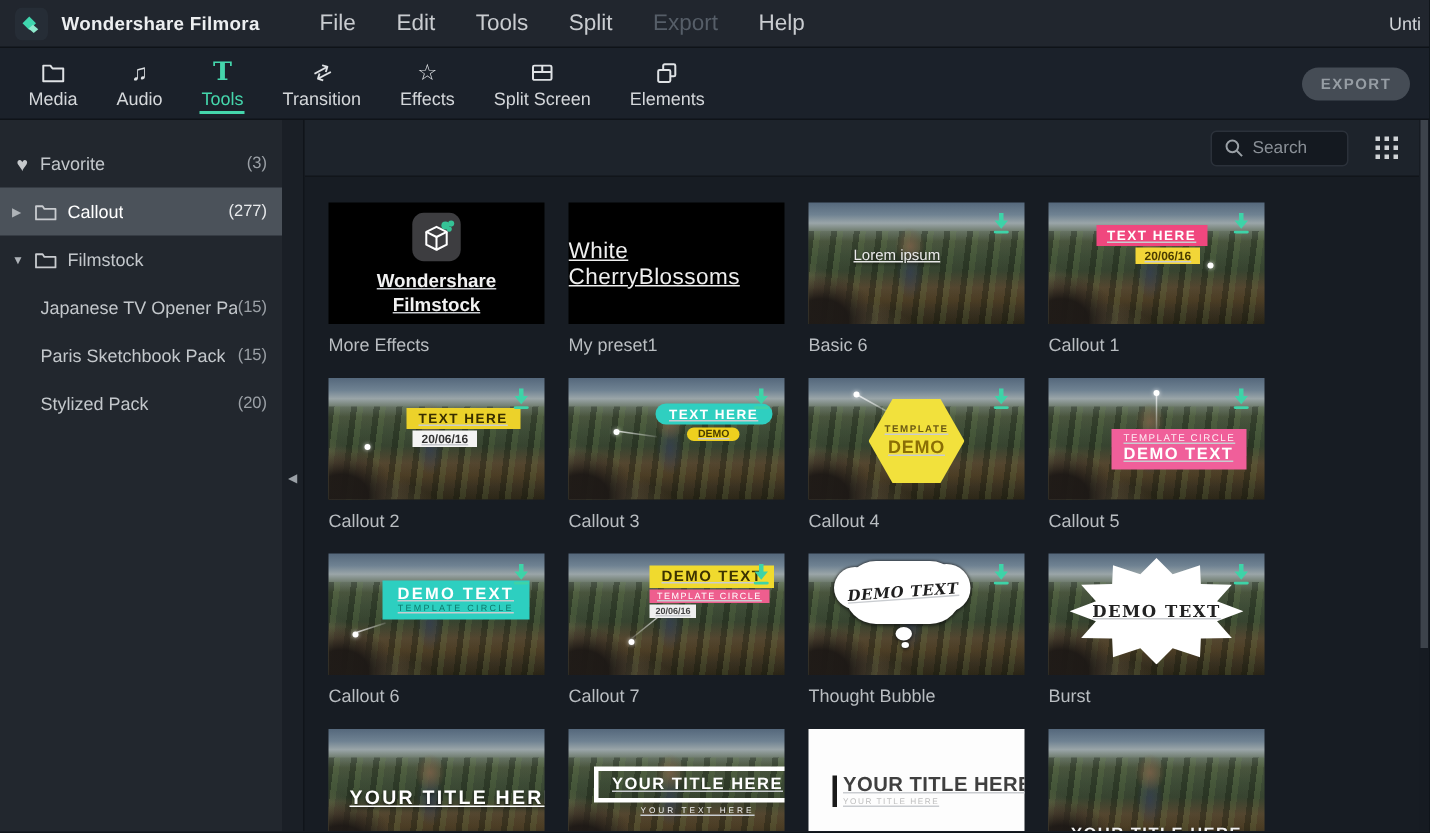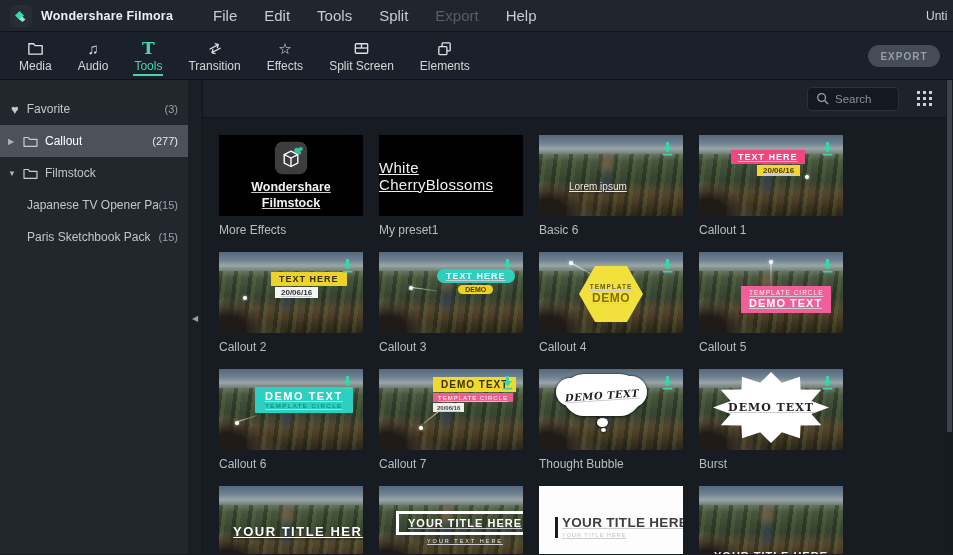--- a/index.html
+++ b/index.html
@@ -74,21 +74,21 @@
       radial-gradient(130% 130% at 50% 42%, transparent 52%, rgba(0,0,0,.5) 100%); }
 
   .dl { position:absolute; top:5px; right:7px; z-index:5; line-height:0; cursor:pointer; }
   .ov { position:absolute; z-index:3;text-decoration:underline; }
 
   
   .fs-wrap { inset:0; display:flex; flex-direction:column; align-items:center; justify-content:center; gap:1px; }
   .fs-logo { margin-bottom:4px; line-height:0; }
   .fs-line { font-size:12.5px; font-weight:700; color:#f2f2f2; line-height:1.15; }
   .preset-title { inset:0; display:flex; align-items:center; justify-content:center; font-size:15px; color:#efefef; letter-spacing:.3px; }
-  .lorem { left:30px; top:46px; font-size:10px; color:#eaeaea; text-shadow:0 1px 2px rgba(0,0,0,.6); }
+  .lorem { left:30px; top:30px; font-size:10px; color:#eaeaea; text-shadow:0 1px 2px rgba(0,0,0,.6); }
 
   .co1 { left:32px; top:15px; display:flex; flex-direction:column; align-items:flex-start; }
   .banner-pink { background:#f0477e; color:#fff; font-weight:800; font-size:9px; letter-spacing:1px; padding:2px 7px; }
   .banner-yellow-sm { background:#f2d638; color:#4a3c00; font-weight:800; font-size:8px; padding:1px 6px; margin-left:26px; margin-top:1px; }
   .co2 { left:52px; top:20px; display:flex; flex-direction:column; align-items:flex-start; }
   .banner-yellow { background:#ecd22a; color:#382e00; font-weight:800; font-size:9px; letter-spacing:1px; padding:2px 8px; }
   .banner-white { background:#f4f4f4; color:#333; font-weight:700; font-size:8px; padding:1px 6px; margin-left:4px; margin-top:1px; }
   .co3 { left:58px; top:17px; display:flex; flex-direction:column; align-items:center; }
   .pill-teal { background:#2fcfc0; color:#fff; font-weight:800; font-size:9px; letter-spacing:1px; padding:2px 9px; border-radius:9px; }
   .pill-yellow { background:#eed01e; color:#4a3c00; font-weight:800; font-size:7px; padding:1px 7px; border-radius:7px; margin-top:2px; }
@@ -240,20 +240,24 @@
           <span class="side-label">Filmstock</span>
         </div>
         <div class="side-row indent">
           <span class="side-label">Japanese TV Opener Pac</span>
           <span class="side-count">(15)</span>
         </div>
         <div class="side-row indent">
           <span class="side-label">Paris Sketchbook Pack</span>
           <span class="side-count">(15)</span>
         </div>
+        <div class="side-row indent">
+          <span class="side-label">Stylized Pack</span>
+          <span class="side-count">(20)</span>
+        </div>
       </aside>
     <div class="gutter">
       <span class="collapse">◀</span>
     </div>
     <section class="content">
       <div class="content-header">
         <div class="search-box">
           <span style="line-height:0;"><svg width="13" height="13" viewBox="0 0 14 14" fill="none" stroke="#9aa0a6" stroke-width="1.4">
                 <circle cx="6" cy="6" r="4.2"></circle>
                 <line x1="9.2" y1="9.2" x2="13" y2="13"></line>

